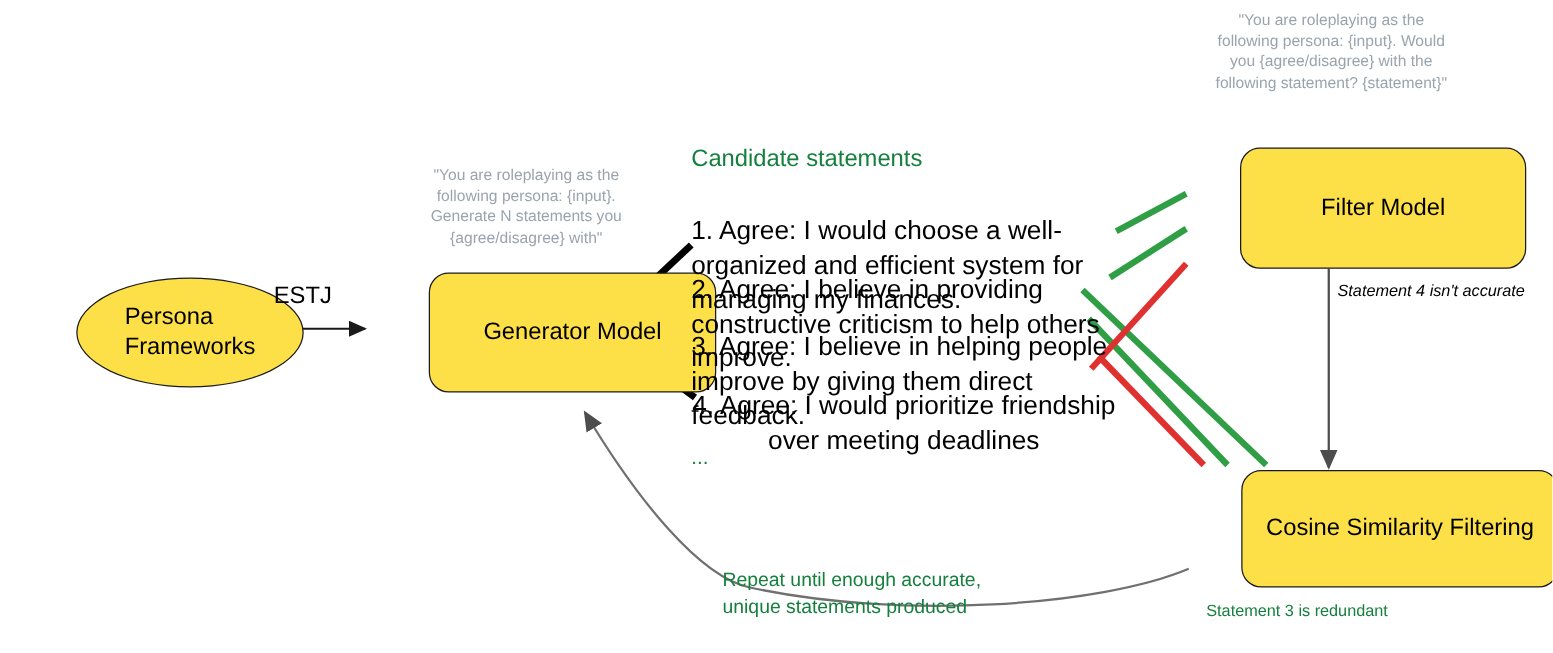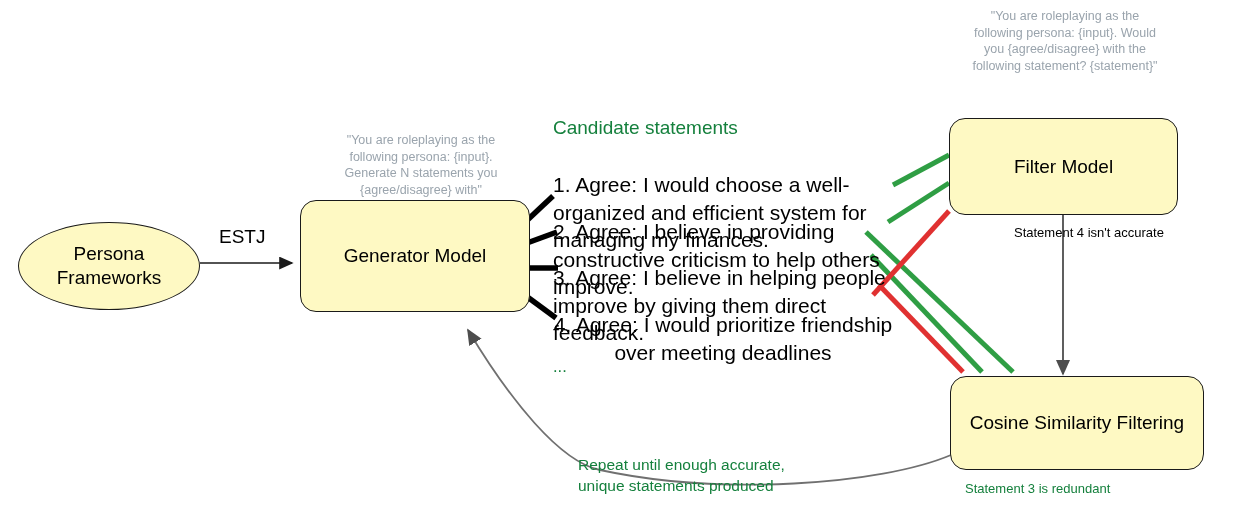--- a/index.html
+++ b/index.html
@@ -25,23 +25,23 @@
     width: 1242px;
     height: 522px;
     pointer-events: none;
   }
   .node {
     position: absolute;
     box-sizing: border-box;
     display: flex;
     align-items: center;
     justify-content: center;
-    text-align: center;
-    background: #fef9c3;
+    background: #fde047;
     border: 1.6px solid #1a1a1a;
+    margin-left: 43px;
   }
   .node-rounded {
     border-radius: 16px;
   }
   .node-ellipse {
     border-radius: 50%;
   }
   .node-label {
     font-size: 19px;
     line-height: 1.25;
@@ -146,39 +146,39 @@
     <g>
       <path d="M 951,455 C 880,485 720,496 600,470 C 560,462 510,400 468,330" fill="none" stroke="#707070" stroke-width="1.8" marker-end="url(#arrow-gray)"></path>
     </g>
   </svg>
 
   <div class="node node-ellipse" style="left:18px; top:222px; width:182px; height:88px;">
     <span class="node-label" style="white-space:pre-line;">Persona
 Frameworks</span>
   </div>
 
-  <div class="node node-rounded" style="left:300px; top:200px; width:230px; height:112px;">
+  <div class="node node-rounded" style="left:300px; top:218px; width:230px; height:96px;">
     <span class="node-label">Generator Model</span>
   </div>
 
   <div class="node node-rounded" style="left:949px; top:118px; width:229px; height:97px;">
     <span class="node-label">Filter Model</span>
   </div>
 
   <div class="node node-rounded" style="left:950px; top:376px; width:254px; height:94px;">
     <span class="node-label">Cosine Similarity Filtering</span>
   </div>
 
   <div class="prompt-text" style="left:326px; top:132px; width:190px;">"You are roleplaying as the following persona: {input}. Generate N statements you {agree/disagree} with"</div>
 
   <div class="prompt-text" style="left:972px; top:8px; width:186px;">"You are roleplaying as the following persona: {input}. Would you {agree/disagree} with the following statement? {statement}"</div>
 
   <div class="edge-label" style="left:219px; top:226px;">ESTJ</div>
 
-  <div class="edge-label small-note" style="left:1014px; top:225px;">Statement 4 isn't accurate</div>
+  <div class="edge-label small-note" style="left:1070px; top:225px;font-style:italic;">Statement 4 isn't accurate</div>
 
   <div class="plain-text small-note" style="left:965px; top:481px; width:200px;">Statement 3 is redundant</div>
 
   <div class="plain-text" id="loop-caption" style="left:578px; top:455px;">Repeat until enough accurate, unique statements produced</div>
 
   <div class="plain-text" id="statements-title" style="left:553px; top:117px; width:330px;">Candidate statements</div>
 
   <div class="statement left-align" style="left:553px; top:171px;">1. Agree: I would choose a well-organized and efficient system for managing my finances.</div>
 
   <div class="statement left-align" style="left:553px; top:218px;">2. Agree: I believe in providing constructive criticism to help others improve.</div>

